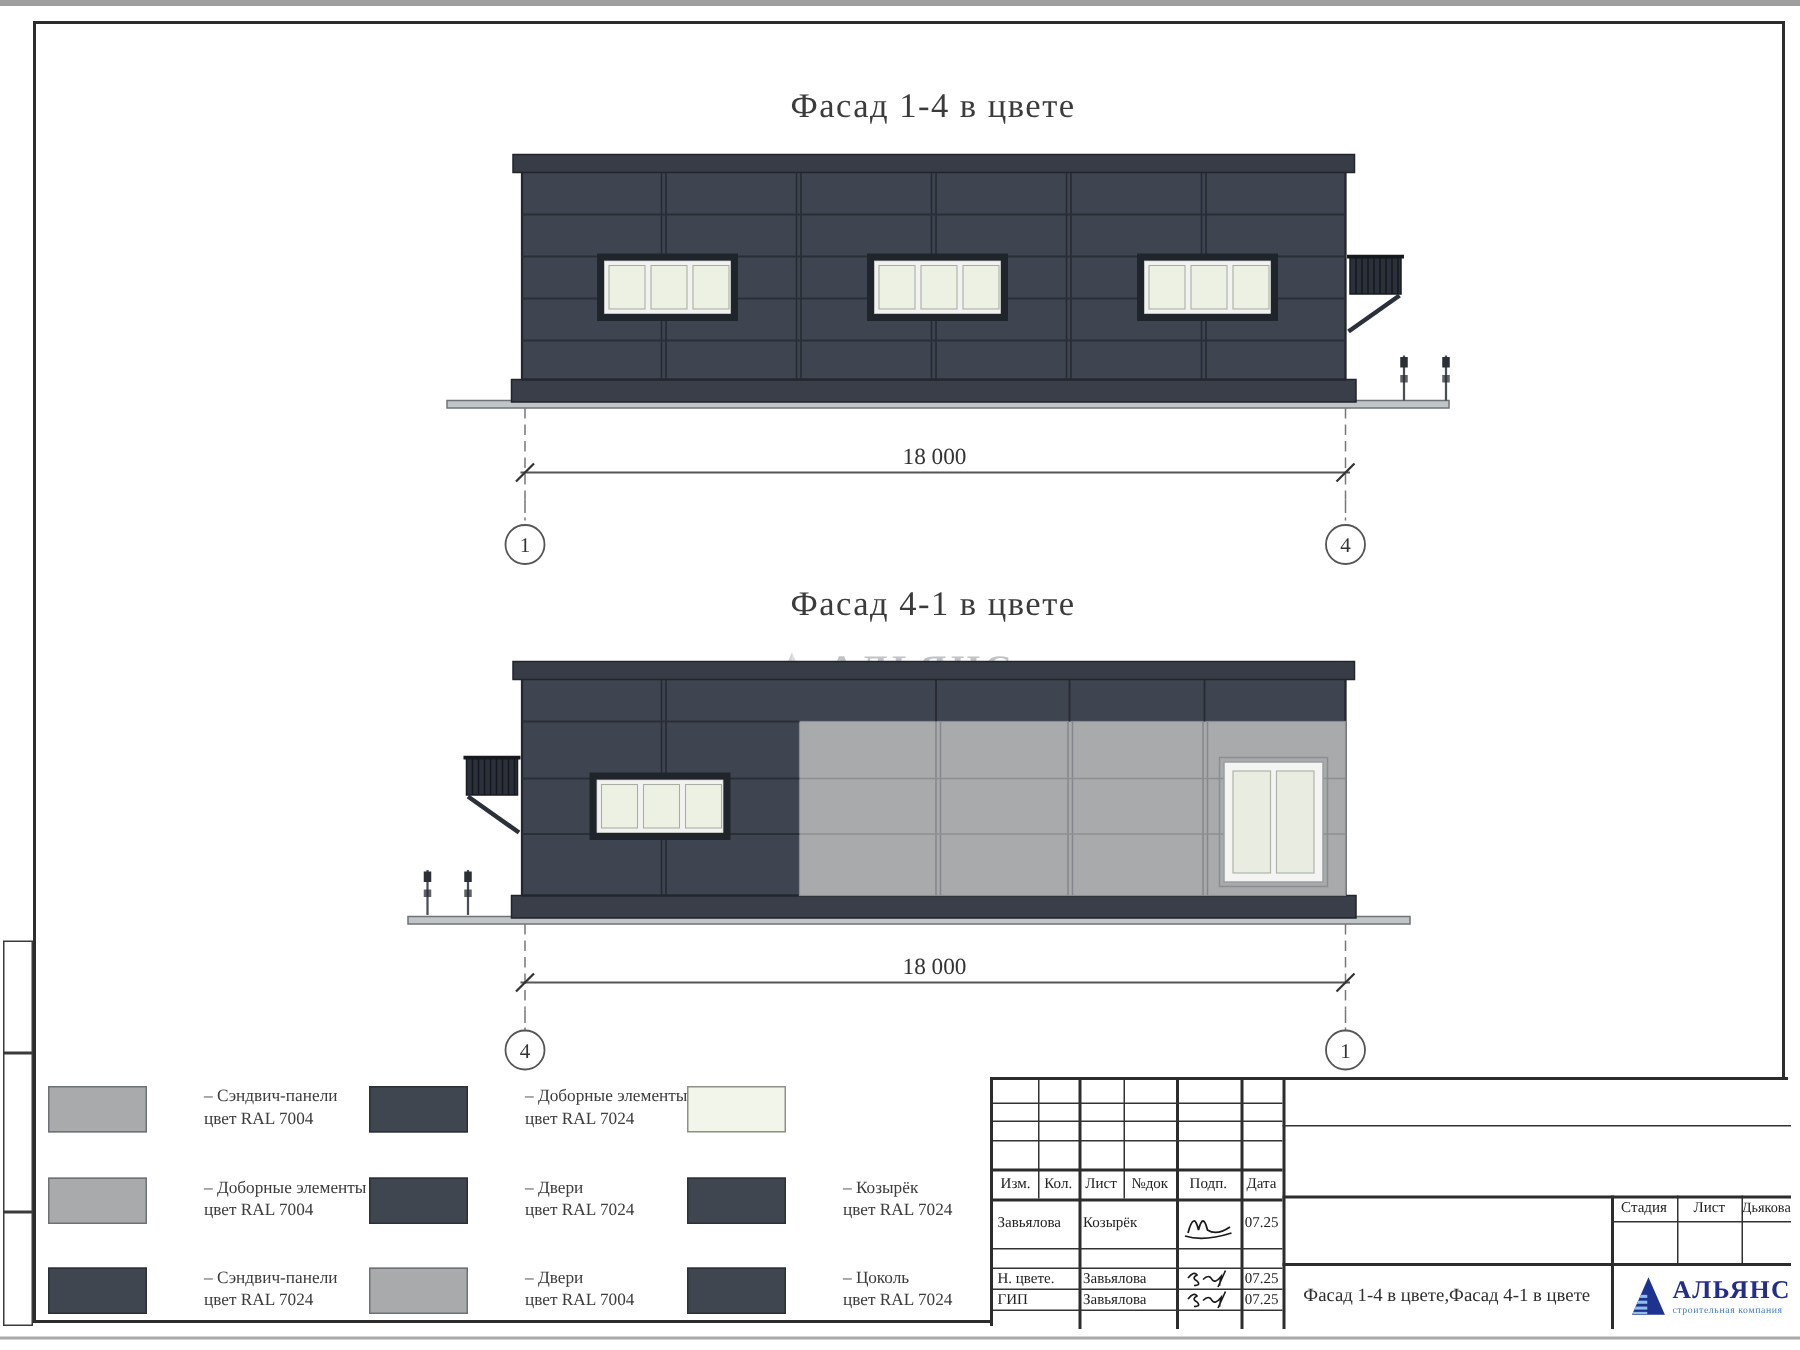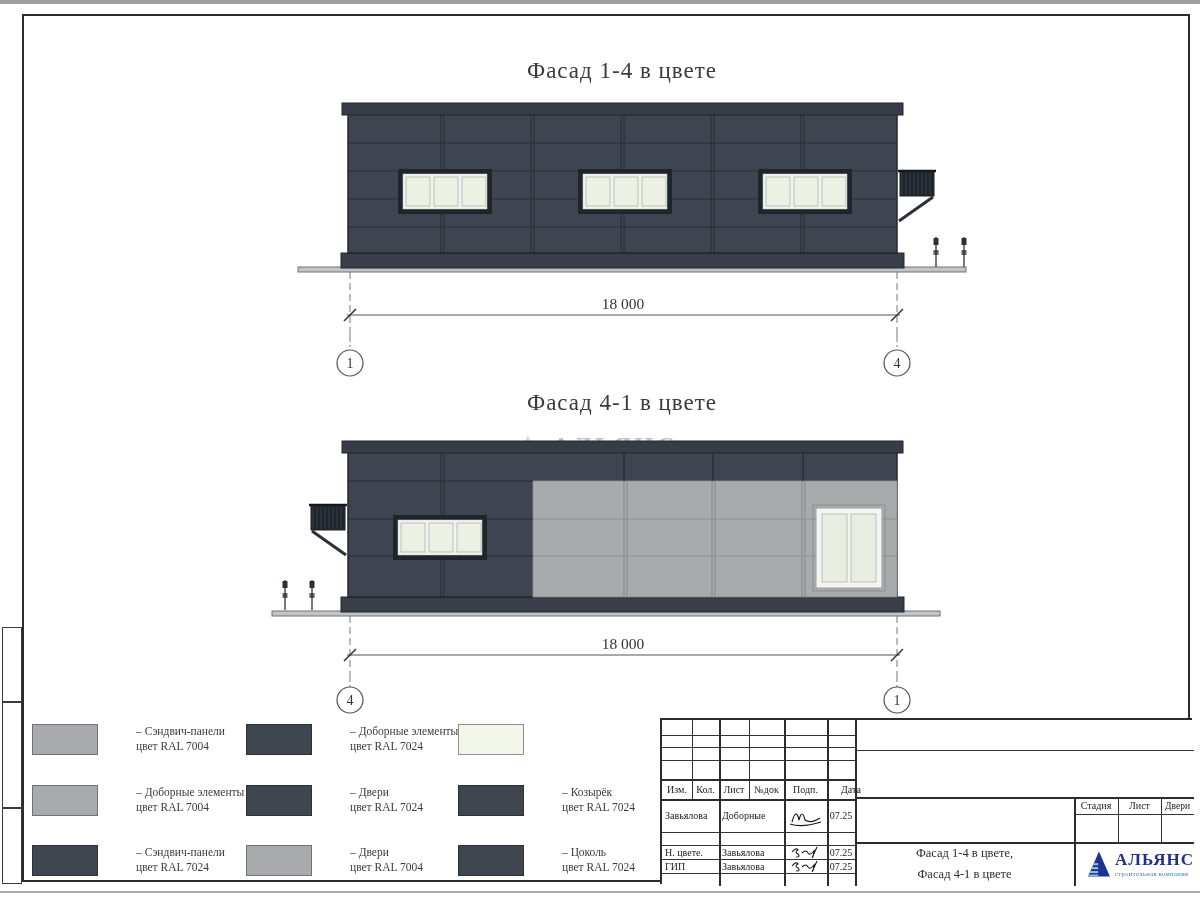--- a/index.html
+++ b/index.html
@@ -23,21 +23,21 @@
   .sw-dark{background:#40464f;border:1px solid #2c3037;}
   .sw-white{background:#f2f5ea;border:1px solid #8d9089;}
   .legend-label{position:absolute;left:80px;top:0;width:160px;font-size:11.5px;line-height:1.3;color:#3c3c3c;margin-left:24px;}
   
   .tb{position:absolute;left:660px;top:718px;width:532px;height:166px;border-left:2px solid #2c2c2c;border-top:2px solid #2c2c2c;box-sizing:border-box;background:#fff;}
   .vl,.hl{position:absolute;background:#333;}
   .vl{width:1px;} .hl{height:1px;}
   .vl.b{width:2px;background:#2c2c2c;} .hl.b{height:2px;background:#2c2c2c;}
   .tb-cell{position:absolute;display:flex;align-items:center;justify-content:center;font-size:10px;color:#222;overflow:hidden;white-space:nowrap;}
   .tb-cell.left{justify-content:flex-start;padding-left:3px;box-sizing:border-box;}
-  .doc-title{position:absolute;display:flex;flex-direction:column;align-items:center;justify-content:center;font-size:12.5px;line-height:1.7;color:#2e2e2e;}
+  .doc-title{position:absolute;display:flex;flex-direction:row;align-items:center;justify-content:center;font-size:12.5px;line-height:1.7;color:#2e2e2e;}
   .logo-cell{position:absolute;display:flex;align-items:center;}
   .logo-text{margin-left:5px;}
   .logo-name{font-size:17px;font-weight:bold;letter-spacing:1px;color:#232e8c;line-height:1;}
   .logo-sub{font-size:6.5px;color:#4179bd;letter-spacing:.4px;margin-top:2px;}
 </style>
 </head>
 <body>
 
 <div class="sheet">
   <div class="top-strip"></div>
@@ -240,24 +240,24 @@
     <div class="hl" style="left:193px;top:30px;width:339px;"></div>
     <div class="hl b" style="left:193px;top:77px;width:339px;"></div>
     <div class="hl" style="left:412px;top:94px;width:120px;"></div>
     <div class="hl b" style="left:193px;top:122px;width:339px;"></div>
 
     <div class="tb-cell" style="left:0;top:59px;width:30px;height:20px;">Изм.</div>
     <div class="tb-cell" style="left:30px;top:59px;width:27px;height:20px;">Кол.</div>
     <div class="tb-cell" style="left:57px;top:59px;width:30px;height:20px;">Лист</div>
     <div class="tb-cell" style="left:87px;top:59px;width:35px;height:20px;">№док</div>
     <div class="tb-cell" style="left:122px;top:59px;width:43px;height:20px;">Подп.</div>
-    <div class="tb-cell" style="left:175px;top:59px;width:28px;height:20px;">Дата</div>
+    <div class="tb-cell" style="left:165px;top:59px;width:28px;height:20px;">Дата</div>
 
     <div class="tb-cell left" style="left:0;top:79px;width:57px;height:33px;">Завьялова</div>
-    <div class="tb-cell left" style="left:57px;top:79px;width:65px;height:33px;">Доборные</div>
+    <div class="tb-cell left" style="left:57px;top:79px;width:65px;height:33px;">Козырёк</div>
     <div class="tb-cell" style="left:122px;top:79px;width:43px;height:33px;">
       <svg width="36" height="22" viewBox="0 0 36 22">
         <path d="M4 17 Q8 2 11 15 Q14 3 17 15 Q23 19 32 13 M2 19 Q14 23 33 17" stroke="#1a1a1a" fill="none" stroke-width="1.2"></path>
       </svg>
     </div>
     <div class="tb-cell" style="left:165px;top:79px;width:28px;height:33px;">07.25</div>
 
     <div class="tb-cell left" style="left:0;top:125px;width:57px;height:14px;">Н. цвете.</div>
     <div class="tb-cell left" style="left:57px;top:125px;width:65px;height:14px;">Завьялова</div>
     <div class="tb-cell" style="left:122px;top:125px;width:43px;height:14px;">
@@ -271,21 +271,21 @@
     <div class="tb-cell left" style="left:57px;top:139px;width:65px;height:14px;">Завьялова</div>
     <div class="tb-cell" style="left:122px;top:139px;width:43px;height:14px;">
       <svg width="34" height="13" viewBox="0 0 34 13">
         <path d="M3 6 Q7 1 9 4 Q5 6 9 8 Q12 11 7 11 M13 7 Q17 3 19 7 Q21 10 25 5 L24 11 M28 1 L23 12" stroke="#1a1a1a" fill="none" stroke-width="1.1"></path>
       </svg>
     </div>
     <div class="tb-cell" style="left:165px;top:139px;width:28px;height:14px;">07.25</div>
 
     <div class="tb-cell" style="left:412px;top:77px;width:44px;height:17px;">Стадия</div>
     <div class="tb-cell" style="left:456px;top:77px;width:43px;height:17px;">Лист</div>
-    <div class="tb-cell" style="left:499px;top:77px;width:33px;height:17px;font-size:9.5px;">Двери</div>
+    <div class="tb-cell" style="left:499px;top:77px;width:33px;height:17px;font-size:9.5px;">Дьякова</div>
 
     <div class="doc-title" style="left:193px;top:122px;width:219px;height:44px;">
       <span>Фасад 1-4 в цвете,</span>
       <span>Фасад 4-1 в цвете</span>
     </div>
 
     <div class="logo-cell" style="left:412px;top:122px;width:120px;height:44px;padding-left:14px;box-sizing:border-box;">
       <svg width="28" height="32" viewBox="0 0 28 32">
         <defs>
             <clipPath id="pyr">

